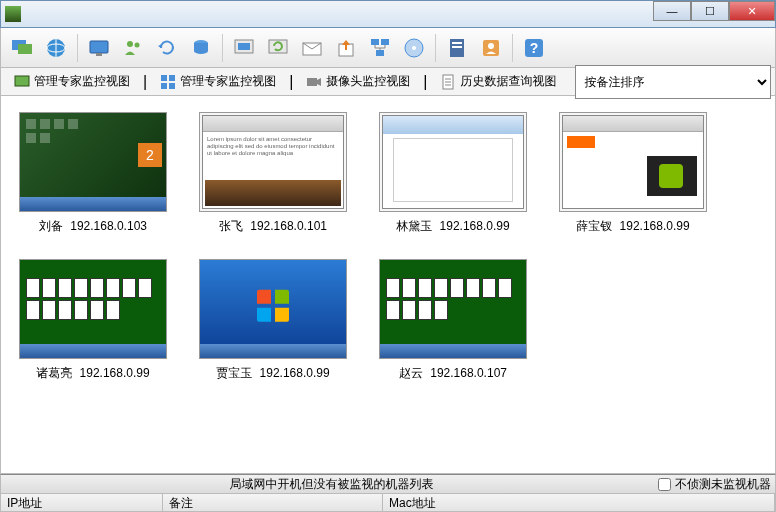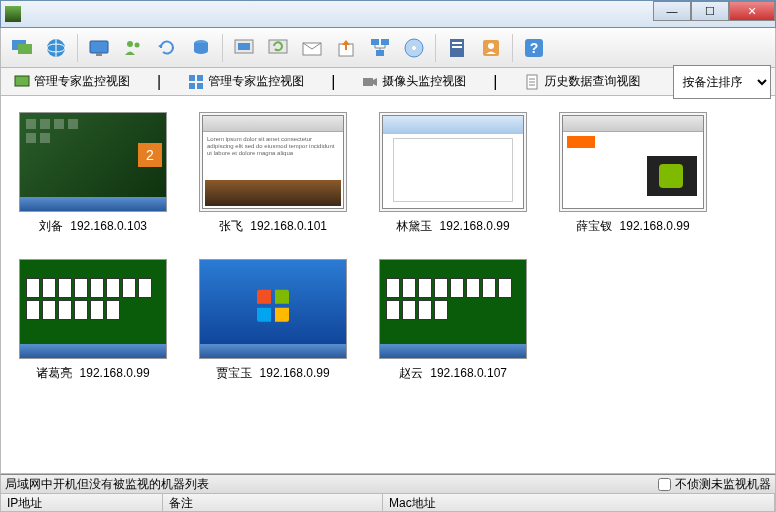--- a/index.html
+++ b/index.html
@@ -11,21 +11,21 @@
 .win-controls { position: absolute; right: 0; top: 0; display: flex; }
 .win-btn { width: 38px; height: 20px; border: 1px solid #888; display: flex; align-items: center; justify-content: center; font-size: 11px; cursor: pointer; }
 .win-min { background: linear-gradient(#e8eff7,#c8d8ea); }
 .win-max { background: linear-gradient(#e8eff7,#c8d8ea); }
 .win-close { background: linear-gradient(#e88,#c33); color: #fff; width: 46px; }
 
 .toolbar { height: 40px; background: linear-gradient(#fdfdfd,#e8e8e8); border: 1px solid #bbb; border-top: none; display: flex; align-items: center; padding: 0 6px; gap: 4px; }
 .tb-btn { width: 30px; height: 30px; display: flex; align-items: center; justify-content: center; cursor: pointer; border-radius: 3px; }
 .tb-sep { width: 1px; height: 28px; background: #ccc; margin: 0 2px; }
 
-.tabbar { height: 28px; background: #f4f4f4; border: 1px solid #bbb; border-top: none; display: flex; align-items: center; padding: 0 4px; gap: 18px; }
+.tabbar { height: 28px; background: #f4f4f4; border: 1px solid #bbb; border-top: none; display: flex; align-items: center; padding: 0 4px; gap: 4px; }
 .tab { display: flex; align-items: center; gap: 4px; padding: 2px 8px; font-size: 12px; cursor: pointer; border: 1px solid transparent; }
 .tab-icon { width: 16px; height: 16px; }
 .sort-select { flex: 1; margin-left: 6px; height: 34px; font-size: 12px; border: 1px solid #888; background: #fff; padding: 4px 4px; }
 
 .main { height: 378px; background: #fff; border: 1px solid #bbb; border-top: none; overflow: auto; padding: 16px 18px; }
 .grid { display: flex; flex-wrap: wrap; gap: 24px 32px; }
 .thumb { width: 148px; }
 .thumb-img { width: 148px; height: 100px; border: 1px solid #999; display: block; }
 .thumb-caption { font-size: 12px; text-align: center; margin-top: 6px; white-space: nowrap; font-family: "SimSun", monospace; }
 
@@ -53,21 +53,21 @@
 .w3{background:#00a4ef;bottom:0;left:0;border-radius:0 0 0 2px}
 .w4{background:#ffb900;bottom:0;right:0;border-radius:0 0 2px 0}
 .gallery { position:absolute; top:20px; left:8px; right:8px; display:flex; flex-wrap:wrap; gap:4px; }
 .gallery span { width:26px; height:20px; border:1px solid #aaa; background:#4a8; }
 .gallery span:nth-child(2){background:#48a}
 .gallery span:nth-child(3){background:#aa4}
 .gallery span:nth-child(4){background:#a48}
 
 .bottom { border: 1px solid #bbb; border-top: 1px solid #888; }
 .bottom-header { height: 18px; background: linear-gradient(#f0f0f0,#dcdcdc); display: flex; align-items: center; font-size: 12px; padding: 0 4px; }
-.bottom-header-label { flex: 1; }
+.bottom-header-label { flex: 1; text-align: center; }
 .bottom-check { display: flex; align-items: center; gap: 4px; font-size: 12px; }
 .bottom-cols { height: 18px; display: flex; border-top: 1px solid #bbb; background: linear-gradient(#f4f4f4,#e4e4e4); }
 .col-h { border-right: 1px solid #bbb; font-size: 12px; padding: 1px 6px; }
 .col-h:nth-child(1){width:162px}
 .col-h:nth-child(2){width:220px}
 .col-h:nth-child(3){flex:1}
 
 svg { display: block; }
 </style>
 </head>

